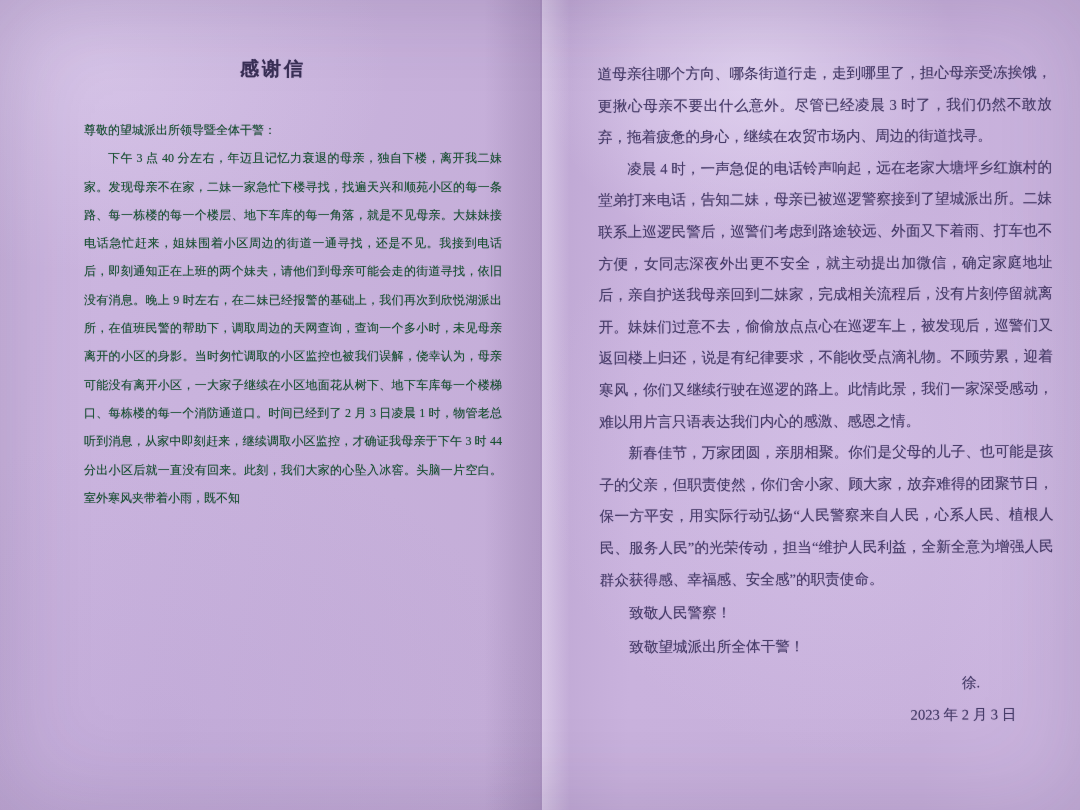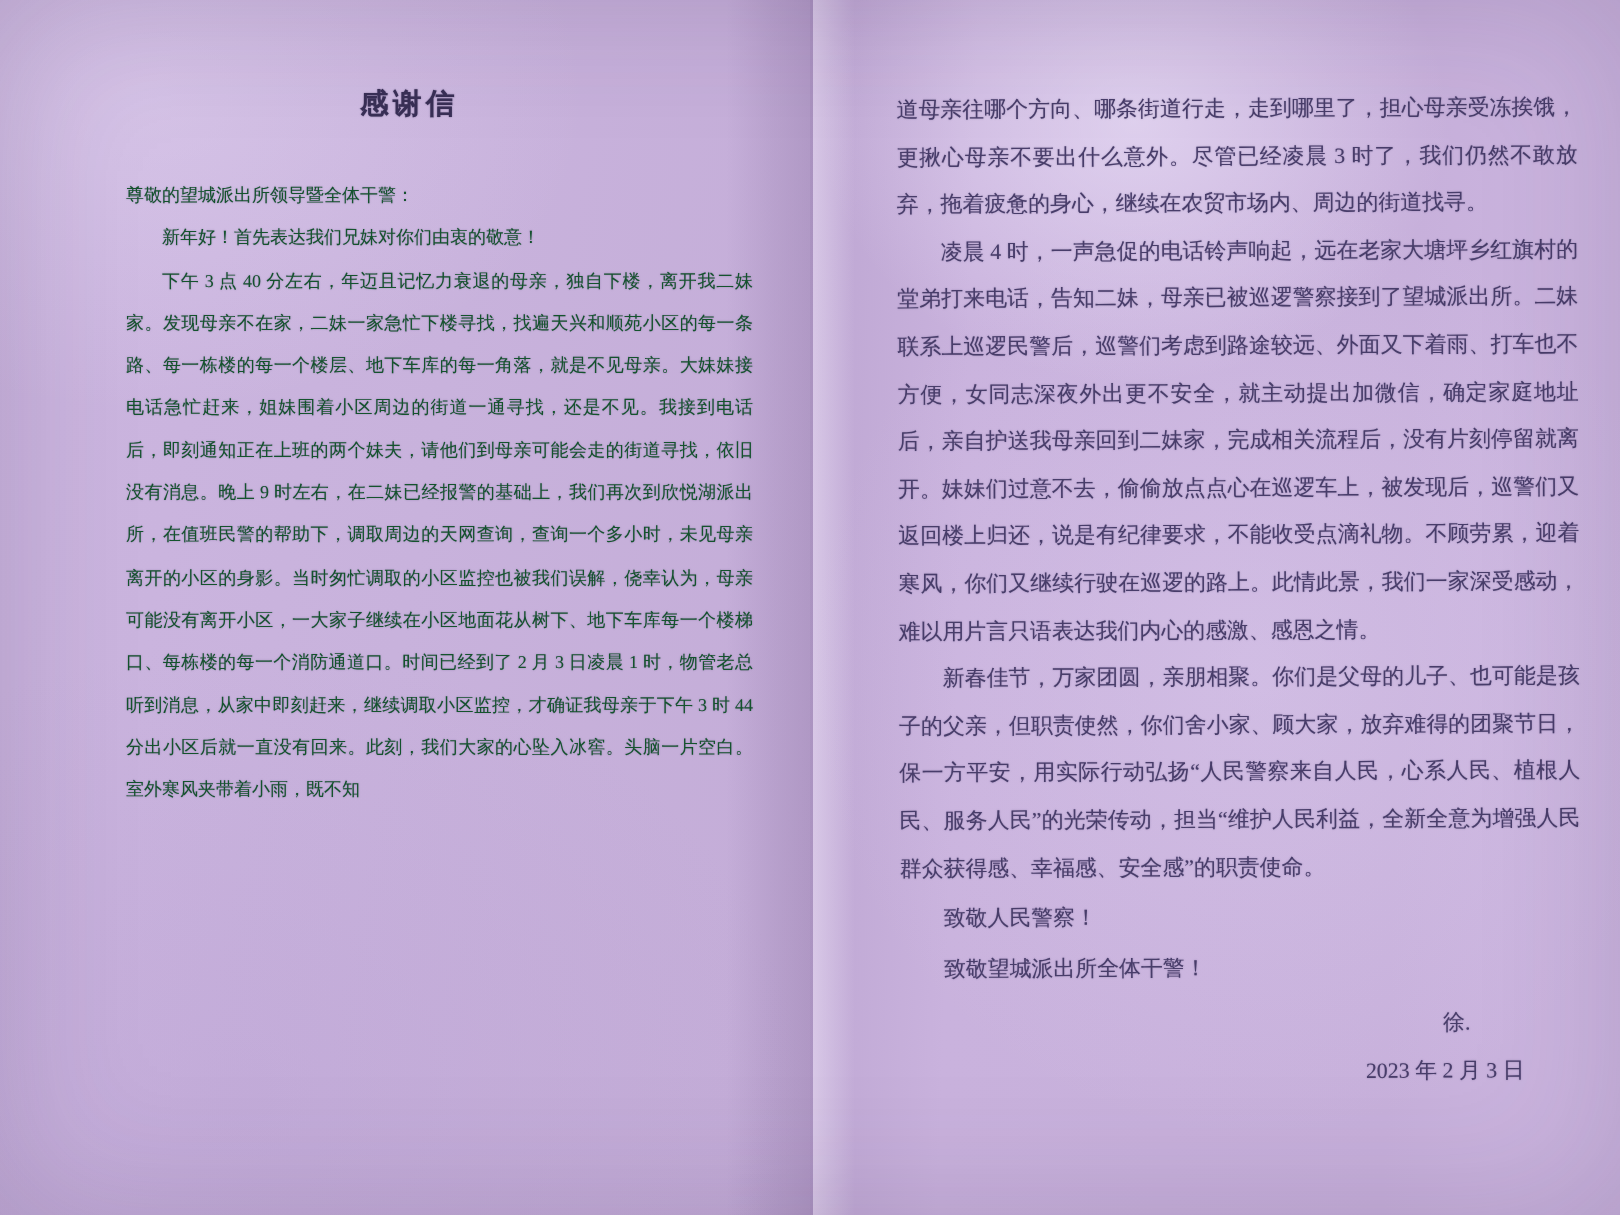--- a/index.html
+++ b/index.html
@@ -63,21 +63,20 @@
 <div class="photo">
   <div class="page-bg left"></div>
   <div class="page-bg right"></div>
   <div class="seam-shadow"></div>
   <div class="seam-light"></div>
 
   <div class="lp-title">感谢信</div>
 
   <div class="lp-text">
     <p>尊敬的望城派出所领导暨全体干警：</p>
-    <p class="indent">新年好！首先表达我们兄妹对你们由衷的敬意！</p>
     <p class="indent">下午 3 点 40 分左右，年迈且记忆力衰退的母亲，独自下楼，离开我二妹家。发现母亲不在家，二妹一家急忙下楼寻找，找遍天兴和顺苑小区的每一条路、每一栋楼的每一个楼层、地下车库的每一角落，就是不见母亲。大妹妹接电话急忙赶来，姐妹围着小区周边的街道一通寻找，还是不见。我接到电话后，即刻通知正在上班的两个妹夫，请他们到母亲可能会走的街道寻找，依旧没有消息。晚上 9 时左右，在二妹已经报警的基础上，我们再次到欣悦湖派出所，在值班民警的帮助下，调取周边的天网查询，查询一个多小时，未见母亲离开的小区的身影。当时匆忙调取的小区监控也被我们误解，侥幸认为，母亲可能没有离开小区，一大家子继续在小区地面花从树下、地下车库每一个楼梯口、每栋楼的每一个消防通道口。时间已经到了 2 月 3 日凌晨 1 时，物管老总听到消息，从家中即刻赶来，继续调取小区监控，才确证我母亲于下午 3 时 44 分出小区后就一直没有回来。此刻，我们大家的心坠入冰窖。头脑一片空白。室外寒风夹带着小雨，既不知</p>
   </div>
 
   <div class="rp-text">
     <p>道母亲往哪个方向、哪条街道行走，走到哪里了，担心母亲受冻挨饿，更揪心母亲不要出什么意外。尽管已经凌晨 3 时了，我们仍然不敢放弃，拖着疲惫的身心，继续在农贸市场内、周边的街道找寻。</p>
     <p class="indent">凌晨 4 时，一声急促的电话铃声响起，远在老家大塘坪乡红旗村的堂弟打来电话，告知二妹，母亲已被巡逻警察接到了望城派出所。二妹联系上巡逻民警后，巡警们考虑到路途较远、外面又下着雨、打车也不方便，女同志深夜外出更不安全，就主动提出加微信，确定家庭地址后，亲自护送我母亲回到二妹家，完成相关流程后，没有片刻停留就离开。妹妹们过意不去，偷偷放点点心在巡逻车上，被发现后，巡警们又返回楼上归还，说是有纪律要求，不能收受点滴礼物。不顾劳累，迎着寒风，你们又继续行驶在巡逻的路上。此情此景，我们一家深受感动，难以用片言只语表达我们内心的感激、感恩之情。</p>
     <p class="indent">新春佳节，万家团圆，亲朋相聚。你们是父母的儿子、也可能是孩子的父亲，但职责使然，你们舍小家、顾大家，放弃难得的团聚节日，保一方平安，用实际行动弘扬“人民警察来自人民，心系人民、植根人民、服务人民”的光荣传动，担当“维护人民利益，全新全意为增强人民群众获得感、幸福感、安全感”的职责使命。</p>
     <p class="closing-line">致敬人民警察！</p>
     <p class="closing-line">致敬望城派出所全体干警！</p>
     <p class="sig-name">徐.</p>

